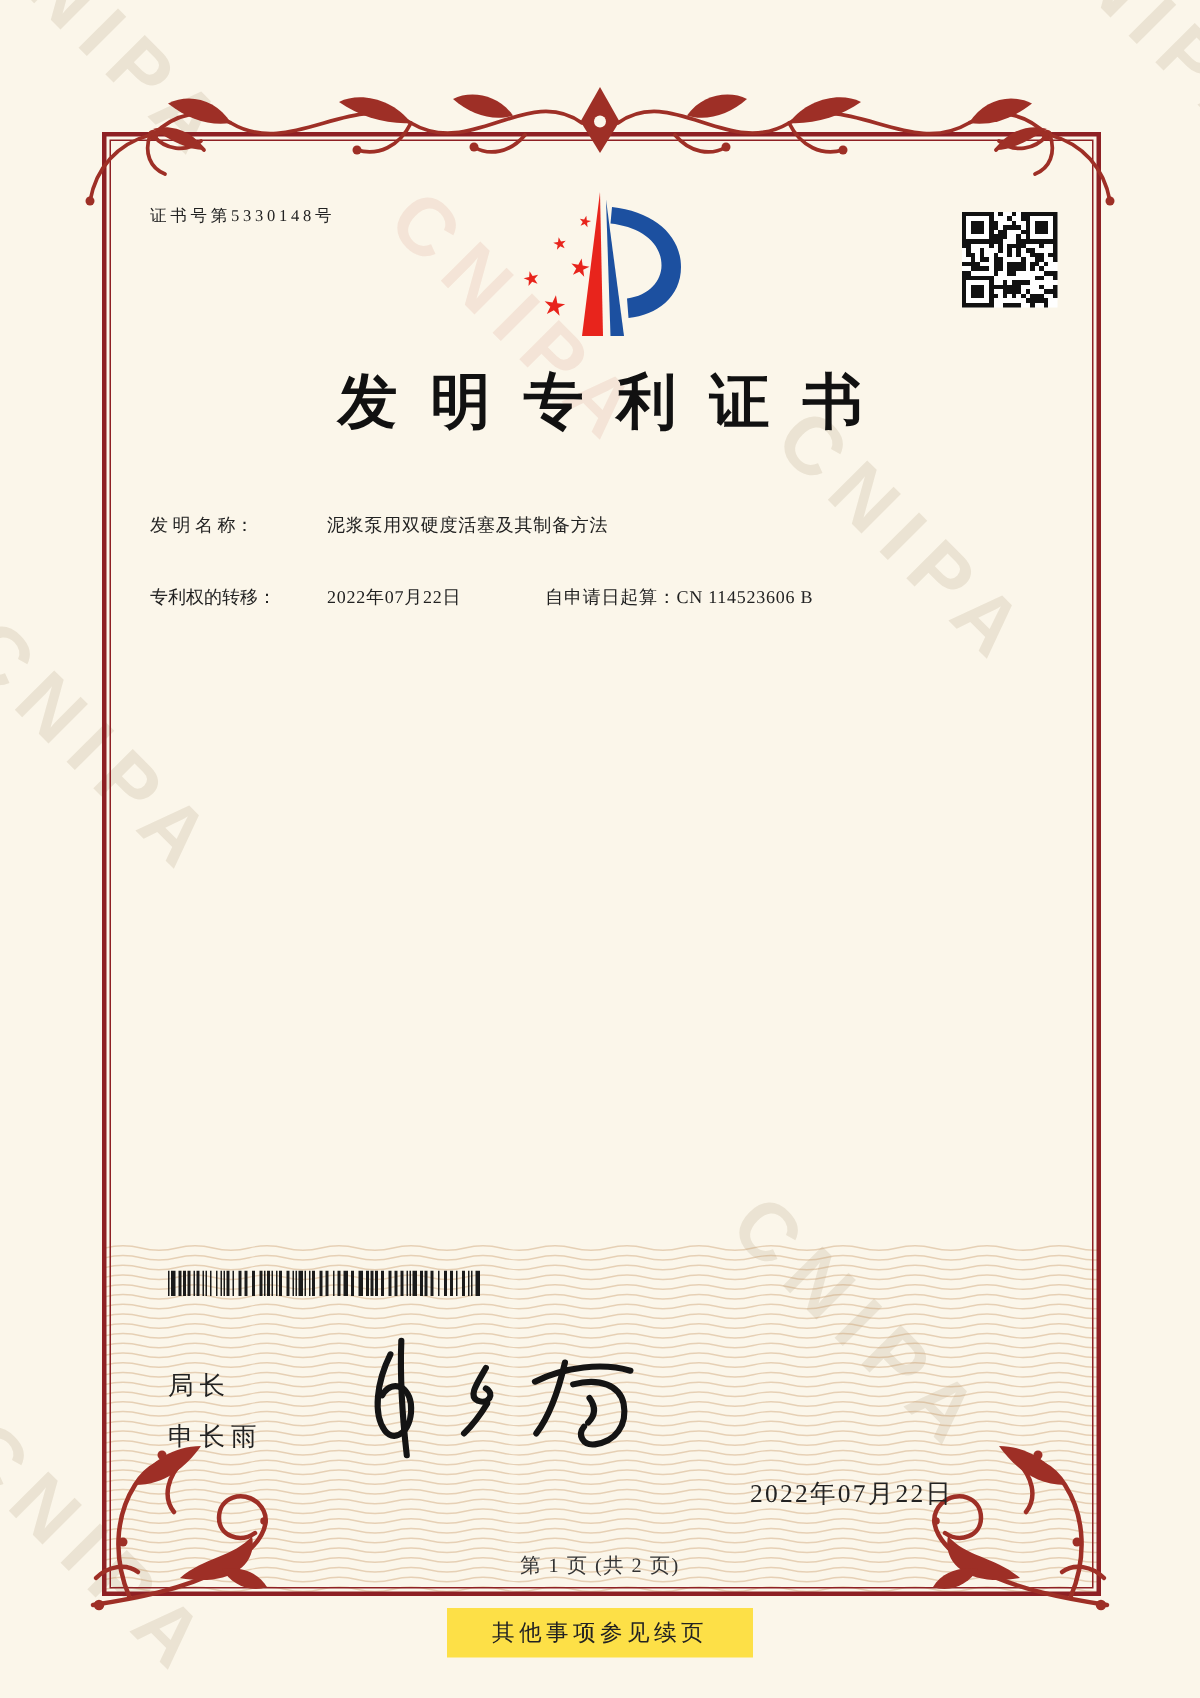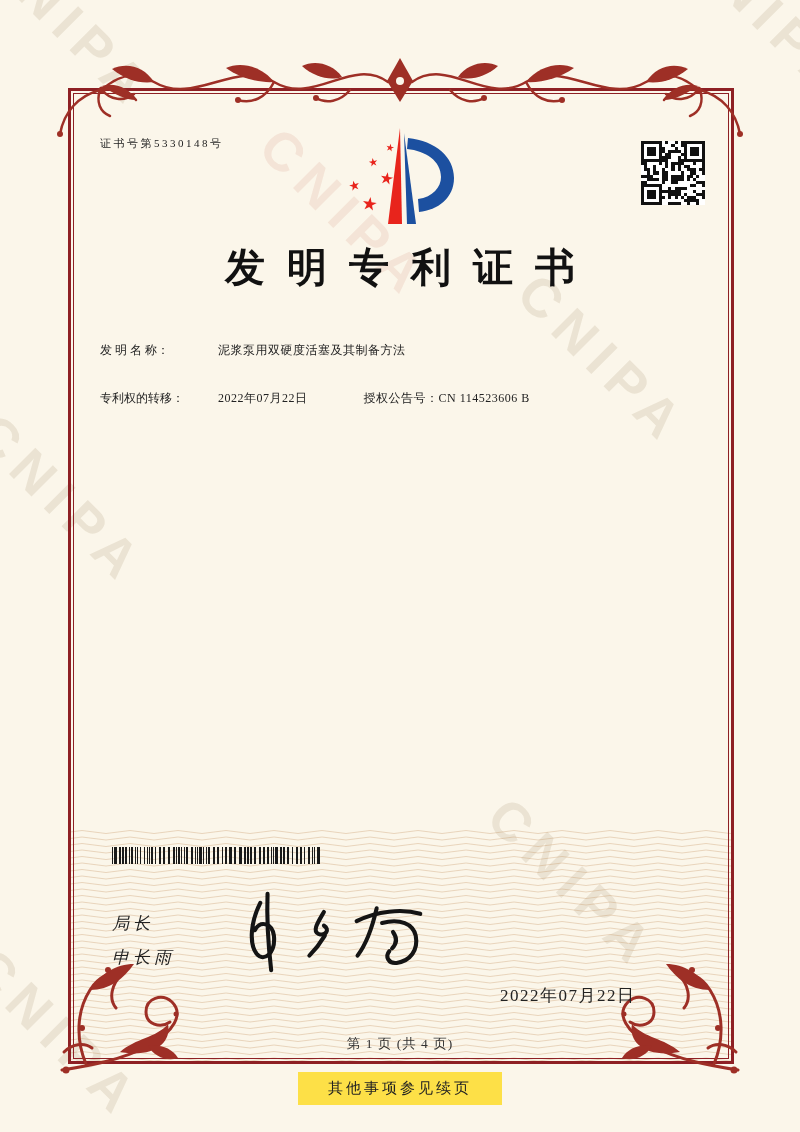--- a/index.html
+++ b/index.html
@@ -48,21 +48,21 @@
   .grant-no{margin-left:56px;}
   
   .body-text{
     position:absolute;left:100px;top:658px;width:602px;
     font-size:15.5px;line-height:27px;text-align:justify;color:#3a3a3a;
   }
   .body-text p{margin:0;text-indent:2.1em;}
   
   .barcode{position:absolute;left:112px;top:847px;width:208px;height:17px;}
   
-  .signer{position:absolute;left:112px;top:912px;font-size:17px;letter-spacing:4px;color:#222;font-style:italic;}
+  .signer{position:absolute;left:112px;top:912px;font-size:17px;letter-spacing:4px;color:#222;}
   .signer div{margin-bottom:11px;}
   .sig{position:absolute;left:233px;top:884px;width:200px;height:96px;}
   .issue-date{position:absolute;left:500px;top:984px;font-size:17px;letter-spacing:1.5px;color:#222;}
   
   .page-no{position:absolute;left:0;top:1035px;width:100%;text-align:center;font-size:13.5px;letter-spacing:1px;color:#333;}
   .footer-note{
     position:absolute;left:50%;top:1072px;transform:translateX(-50%);
     background:#fde047;padding:7px 30px;font-size:15px;letter-spacing:3px;color:#222;
   }
 </style>
@@ -380,21 +380,21 @@
 
   <div class="fields">
     <div class="frow">
       <span class="flabel">发 明 名 称：</span>
       <span class="fvalue">泥浆泵用双硬度活塞及其制备方法</span>
     </div>
     <div class="frow">
       <span class="flabel">专利权的转移：</span>
       <span class="fvalue">2022年07月22日</span>
       <span class="fvalue grant-no">
-        <span>授权公告号：</span><span>CN 114523606 B</span>
+        <span>自申请日起算：</span><span>CN 114523606 B</span>
       </span>
     </div>
   </div>
 
 
   <svg id="barcode" class="barcode" viewBox="0 0 208 17" preserveAspectRatio="none">
       <rect x="0" y="0" width="1" height="17" fill="#1a1a1a"></rect>
       <rect x="2" y="0" width="3" height="17" fill="#1a1a1a"></rect>
       <rect x="7" y="0" width="2" height="17" fill="#1a1a1a"></rect>
       <rect x="10" y="0" width="2" height="17" fill="#1a1a1a"></rect>
@@ -468,17 +468,17 @@
       <path d="M101,52 C95,62 89,69 84,74"></path>
       <path d="M136,36 C158,25 186,22 206,28"></path>
       <path d="M158,22 C153,44 146,62 137,74"></path>
       <path d="M164,38 C184,33 198,39 201,52 C204,68 195,80 180,82 C171,83 167,75 172,69"></path>
       <path d="M176,48 C181,55 180,61 175,66"></path>
     </g>
   </svg>
 
   <div class="issue-date">2022年07月22日</div>
 
-  <div class="page-no">第 1 页 (共 4 页)</div>
+  <div class="page-no">第 1 页 (共 2 页)</div>
 
   <div class="footer-note">其他事项参见续页</div>
 
 </div>
 
 </body></html>

